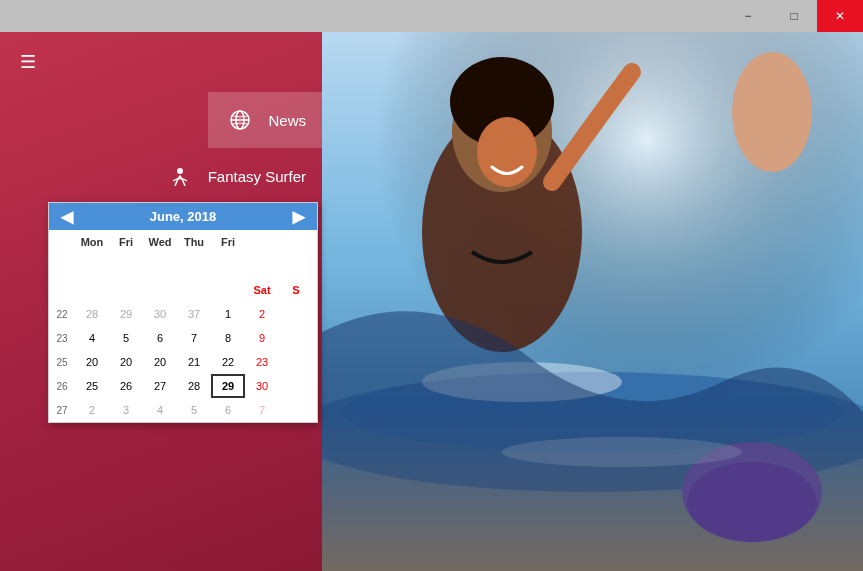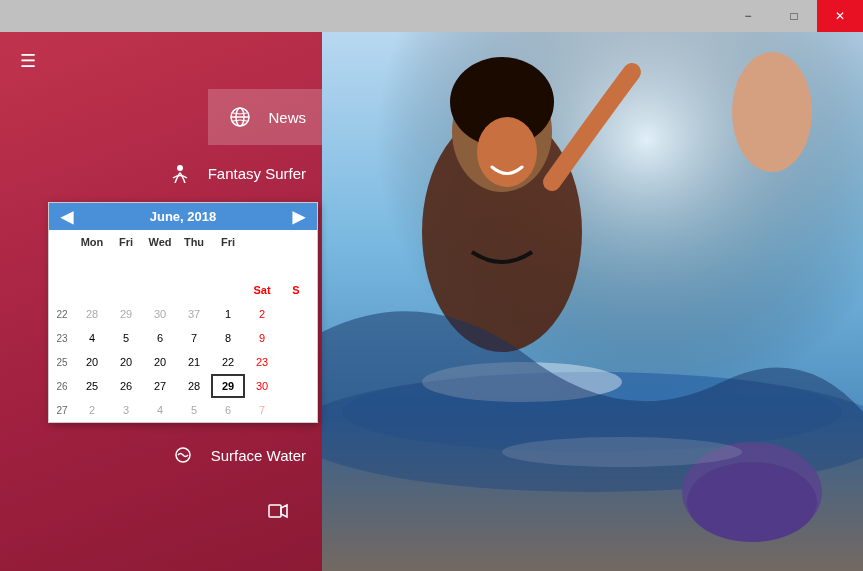--- a/index.html
+++ b/index.html
@@ -290,29 +290,20 @@
                   <div class="cal-cell other-month">4</div>
                   <div class="cal-cell other-month">5</div>
                   <div class="cal-cell other-month">6</div>
                   <div class="cal-cell other-month weekend">7</div>
                   <div class="cal-cell other-month"></div>
                 </div>
               </div>
           </div>
         </div>
 
-        <div class="nav-item" style="margin-top: 170px;">
-          <div class="nav-item-icon">
-            <svg width="20" height="20" viewBox="0 0 20 20" fill="none">
-              <circle cx="10" cy="10" r="7" stroke="white" stroke-width="1.5"></circle>
-              <path d="M5 10 Q7.5 7 10 10 Q12.5 13 15 10" stroke="white" stroke-width="1.5" fill="none"></path>
-            </svg>
-          </div>
-          <span class="nav-item-label">Surface Water</span>
-        </div>
 
 
         <div class="nav-item">
           <div class="nav-item-icon">
             <svg width="20" height="20" viewBox="0 0 20 20" fill="none">
               <rect x="1" y="4" width="12" height="12" rx="1" stroke="white" stroke-width="1.5"></rect>
               <polygon points="13,7 19,4 19,16 13,13" stroke="white" stroke-width="1.5" fill="none"></polygon>
             </svg>
           </div>
         </div>

